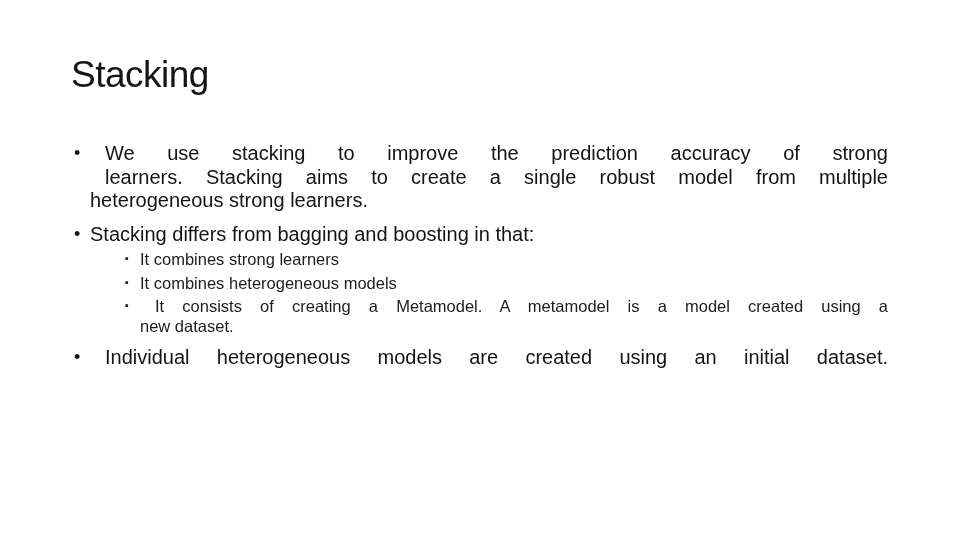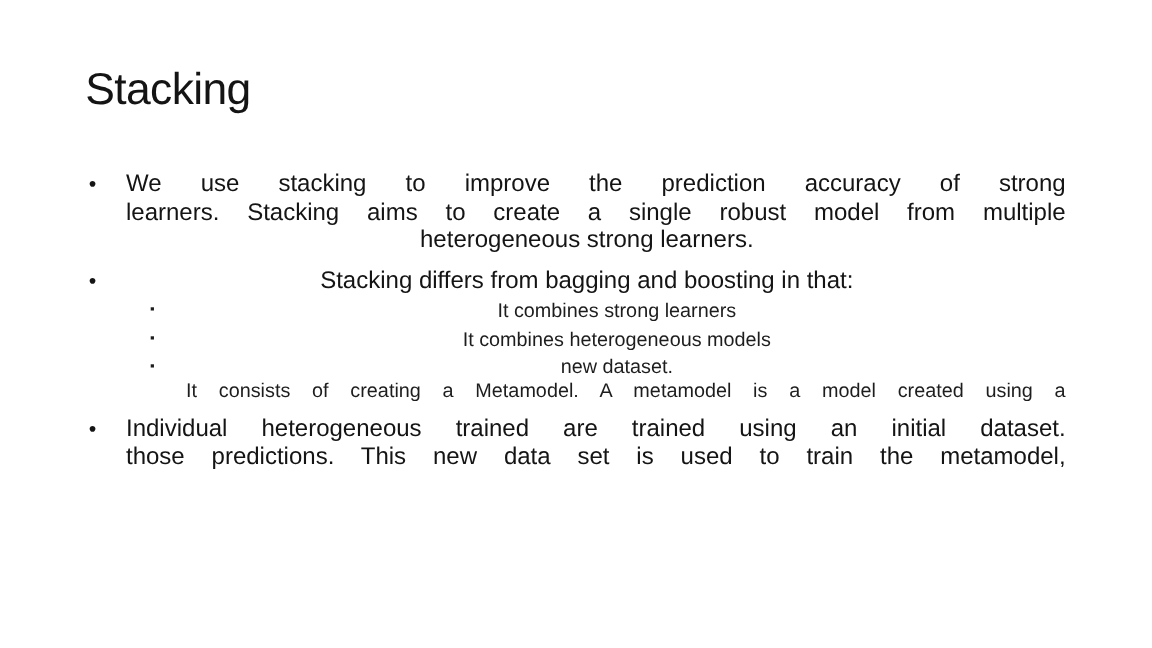--- a/index.html
+++ b/index.html
@@ -54,21 +54,21 @@
     line-height: 19.5px;
     margin-bottom: 4px;
     color: #1d1d1d;
   }
   .li2 > .m2 {
     position: absolute;
     left: 1px;
     top: -1px;
     font-size: 11px;
   }
-  .line { text-align: center; }
+  .line { text-align: left; }
   .fill {
     text-align: justify;
     text-align-last: justify;
     text-justify: inter-word;
     margin-left: 15px;
   }
   .tight { margin-bottom: 0; }
   .pageno {
     position: absolute;
     top: 503px;
@@ -103,28 +103,27 @@
       <div class="li2">
         <span class="m2">▪</span>
         <div class="line">It combines strong learners</div>
       </div>
       <div class="li2">
         <span class="m2">▪</span>
         <div class="line">It combines heterogeneous models</div>
       </div>
       <div class="li2 tight">
         <span class="m2">▪</span>
+        <div class="line fill">It consists of creating a Metamodel. A metamodel is a model created using a</div>
         <div class="line">new dataset.</div>
-        <div class="line fill">It consists of creating a Metamodel. A metamodel is a model created using a</div>
       </div>
     </div>
 
     <div class="li1">
       <span class="m1">•</span>
-      <div class="line fill">Individual heterogeneous trained are trained using an initial dataset.</div>
-      <div class="line fill">those predictions. This new data set is used to train the metamodel,</div>
+      <div class="line fill">Individual heterogeneous models are created using an initial dataset.</div>
     </div>
 
   </div>
 
   <div class="pageno">45</div>
 
 </main>
 
 </body></html>

